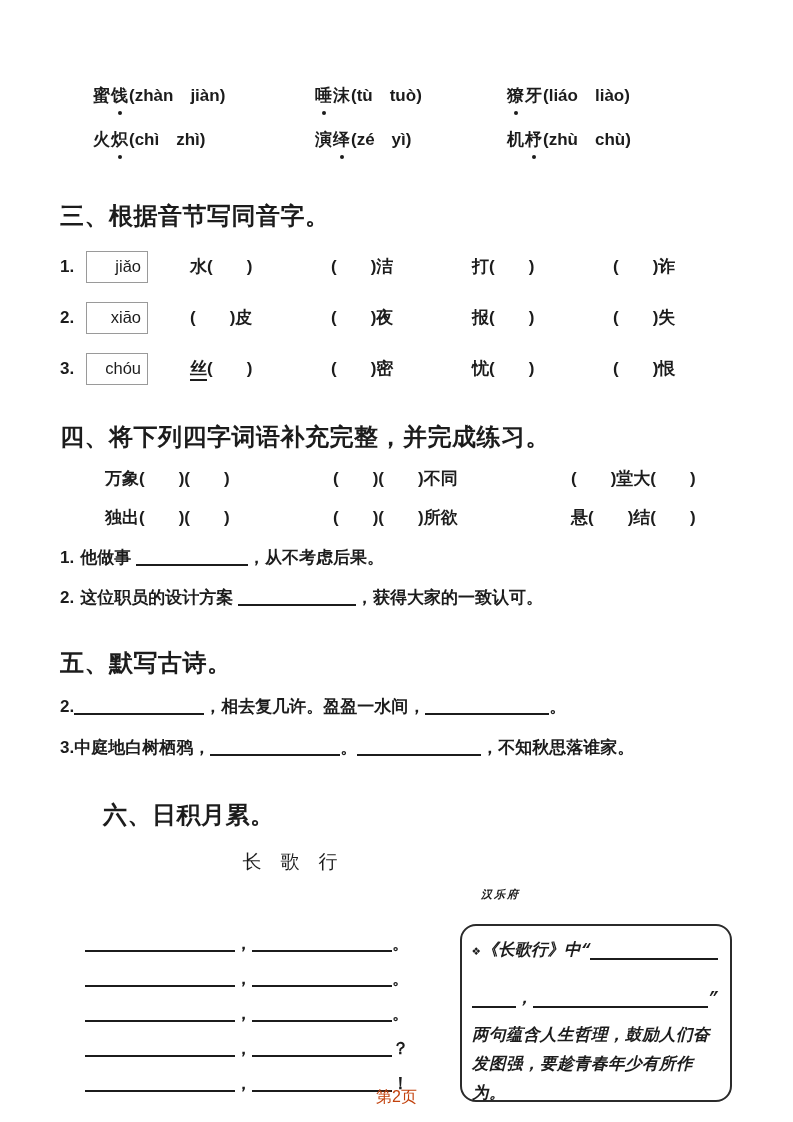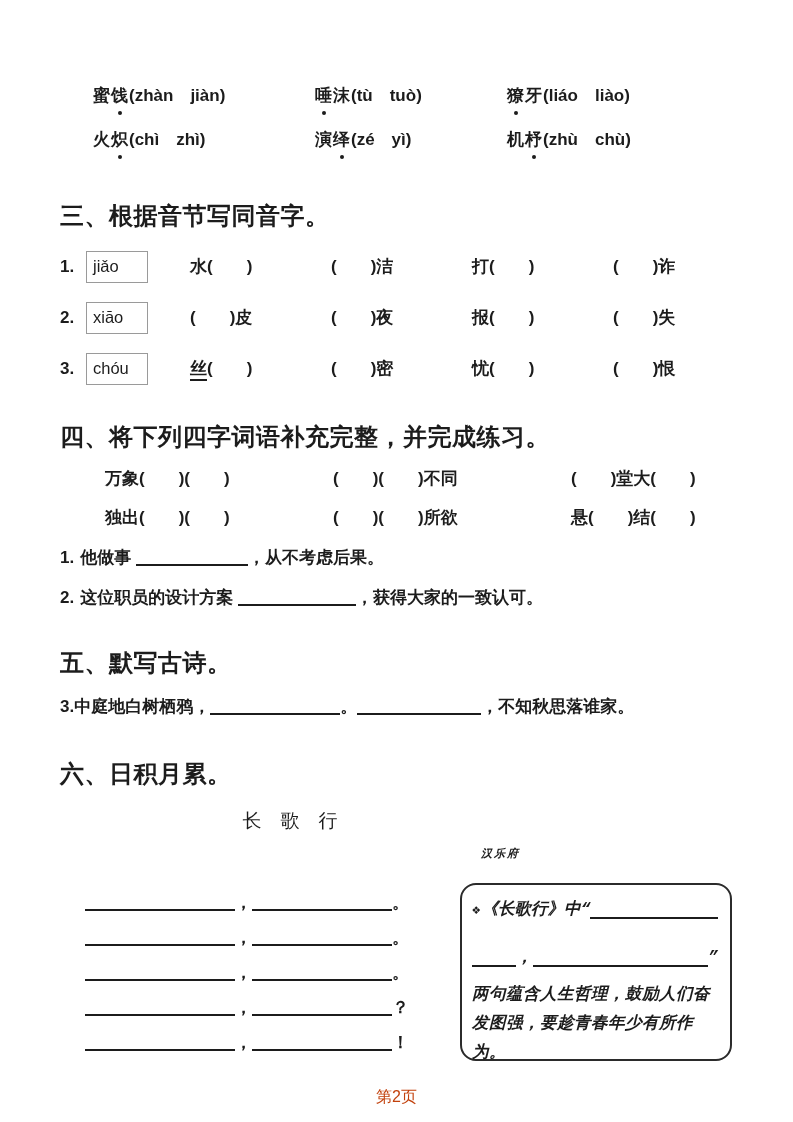--- a/index.html
+++ b/index.html
@@ -30,26 +30,26 @@
     content:""; position:absolute; left:50%; bottom:-7px;
     width:4px; height:4px; border-radius:50%; background:#1c1c1c;
     transform:translateX(-50%);
   }
   .py { font-weight:600; }
   
   .sec-title { font-weight:700; font-size:24px; letter-spacing:0.5px; }
   .t3 { margin-top:48px; }
   .t4 { margin-top:36px; }
   .t5 { margin-top:36px; }
-  .t6 { margin-top:38px; }
+  .t6 { margin-top:38px;margin-left:43px; }
   
   .s3-row { display:flex; align-items:center; margin-top:19px; line-height:28px; }
   .num { font-weight:700; width:26px; flex:0 0 26px; }
   .syl {
-    display:inline-block; min-width:62px; text-align:left;
+    display:inline-block; min-width:62px; text-align:right;
     border:1px solid #9a9a9a; padding:0 6px 2px 6px;
     margin-right:42px; font-size:16.5px;
   }
   .s3-cell { width:141px; flex:0 0 141px; font-weight:600; white-space:nowrap; }
   .ul { border-bottom:2px solid #1c1c1c; padding-bottom:1px; }
   
   .idiom-row { display:flex; margin-left:45px; margin-top:13px; line-height:26px; font-weight:600; }
   .id-c1 { width:228px; flex:0 0 228px; white-space:nowrap; }
   .id-c2 { width:238px; flex:0 0 238px; white-space:nowrap; }
   .id-c3 { flex:1; white-space:nowrap; }
@@ -168,20 +168,23 @@
   <div class="sent">
     <span class="num">1.</span><span>他做事</span> <span class="blank w112"></span><span>，从不考虑后果。</span>
   </div>
   <div class="sent">
     <span class="num">2.</span><span>这位职员的设计方案</span> <span class="blank w118"></span><span>，获得大家的一致认可。</span>
   </div>
 
   <div class="sec-title t5">五、默写古诗。</div>
 
   <div class="s5-line">
+    <span class="num">2.</span><span class="blank w130"></span><span>，相去复几许。盈盈一水间，</span><span class="blank w124"></span><span>。</span>
+  </div>
+  <div class="s5-line">
     <span class="num">3.</span><span>中庭地白树栖鸦，</span><span class="blank w130"></span><span>。</span><span class="blank w124"></span><span>，不知秋思落谁家。</span>
   </div>
 
   <div class="sec-title t6">六、日积月累。</div>
 
   <div class="poem-head">
     <div class="poem-title">长　歌　行</div>
     <div class="poem-author">汉乐府</div>
   </div>
 

